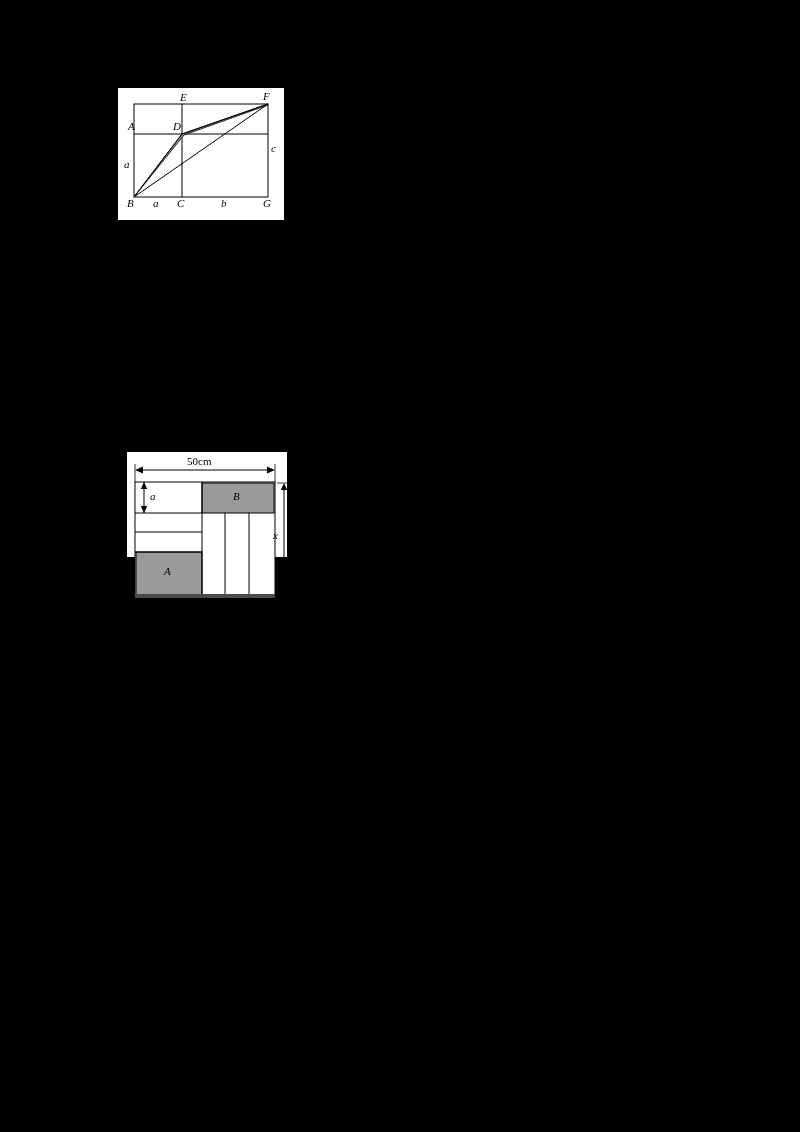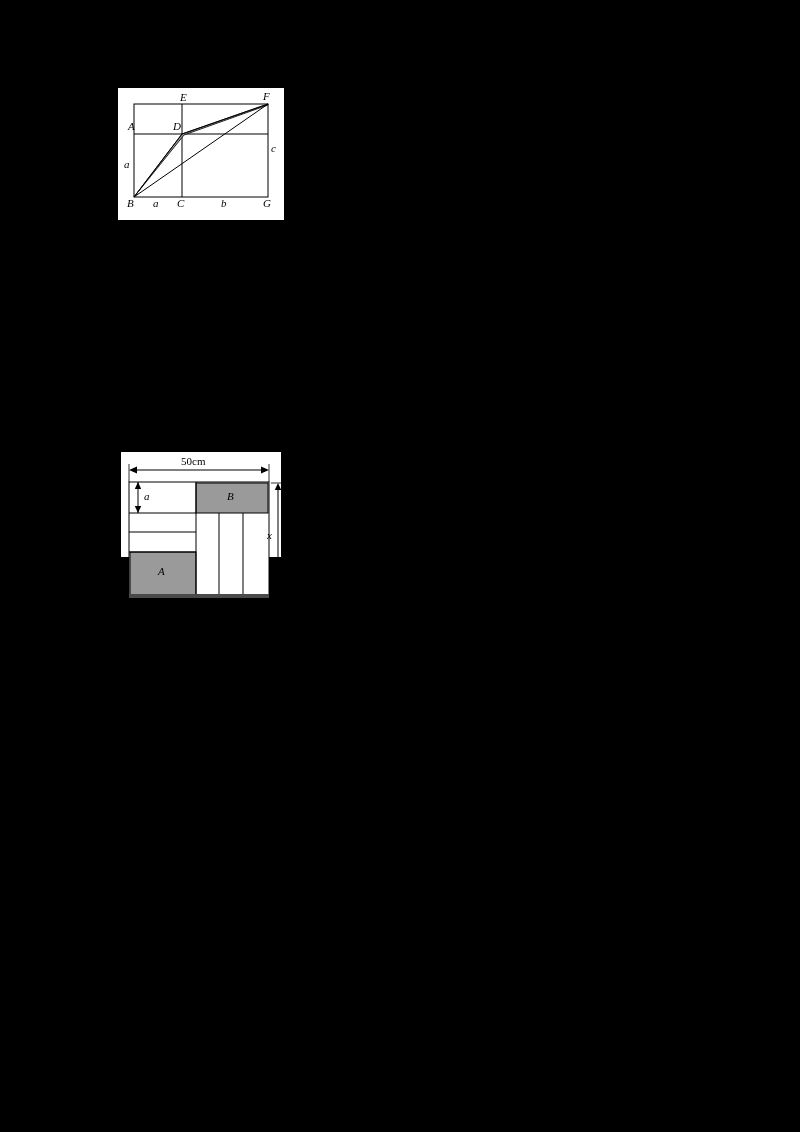--- a/index.html
+++ b/index.html
@@ -32,21 +32,21 @@
     position: absolute;
     font-family: "Liberation Serif", serif;
     font-style: italic;
     font-size: 11px;
     color: #000000;
     line-height: 1;
     white-space: nowrap;
   }
   
   #figure-two {
-    left: 121px;
+    left: 127px;
     top: 452px;
     width: 160px;
     height: 105px;
   }
   .lbl2 {
     position: absolute;
     font-family: "Liberation Serif", serif;
     font-size: 11px;
     color: #000000;
     line-height: 1;

